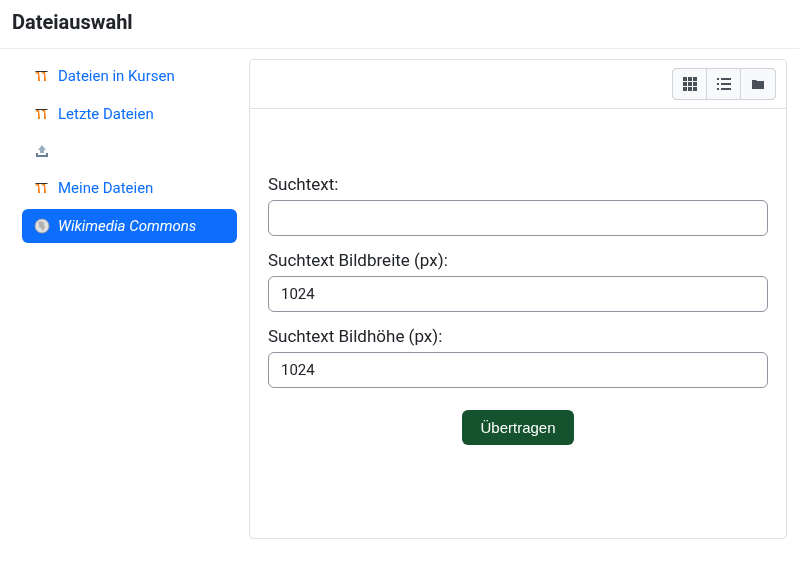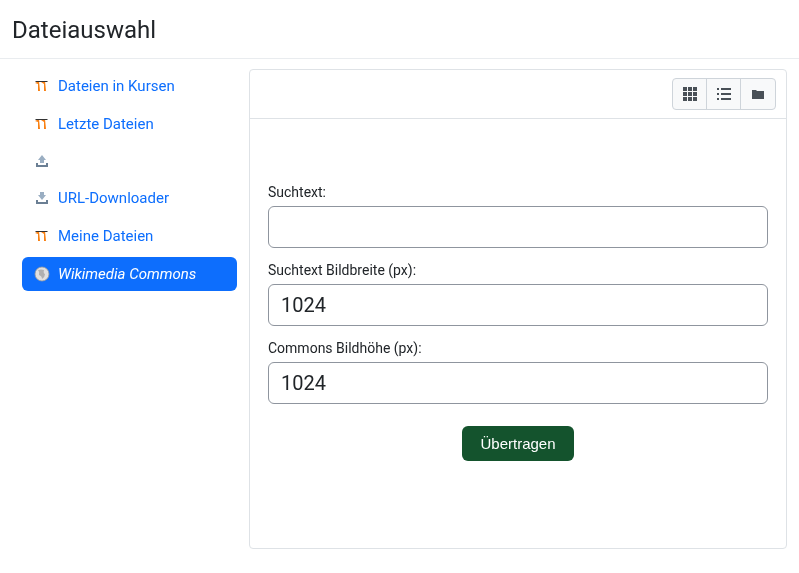--- a/index.html
+++ b/index.html
@@ -7,23 +7,23 @@
       margin: 0;
       padding: 0;
     }
     body {
       font-family: -apple-system, BlinkMacSystemFont, "Segoe UI", Roboto, "Helvetica Neue", Arial, sans-serif;
       font-size: 15px;
       color: #212529;
       background: #fff;
     }
     .page-title {
-      font-size: 24px;
-      font-weight: 400;
-      padding: 16px 12px 14px;
+      font-size: 20px;
+      font-weight: 700;
+      padding: 10px 12px 14px;
       border-bottom: 1px solid #e9ecef;
     }
     .container {
       display: flex;
       padding: 0 12px;
     }
     .sidebar {
       width: 225px;
       padding: 10px 0 10px 10px;
     }
@@ -87,29 +87,29 @@
     }
     .form-area {
       padding: 65px 18px 30px;
     }
     .form-group {
       margin-bottom: 14px;
     }
     .form-label {
       display: block;
       margin-bottom: 6px;
-      font-size: 14px;
+      font-size: 17px;
       color: #212529;
     }
     .form-input {
       width: 100%;
       padding: 8px 12px;
       border: 1px solid #8f959e;
       border-radius: 6px;
-      font-size: 20px;
+      font-size: 15px;
       font-family: inherit;
       color: #212529;
     }
     .submit-row {
       text-align: center;
       margin-top: 22px;
     }
     .btn-primary {
       background: #14532d;
       color: #fff;
@@ -146,29 +146,20 @@
       </span>
       <span>Letzte Dateien</span>
     </div>
     <div class="sidebar-item">
       <span class="icon">
         <svg width="16" height="16" viewBox="0 0 16 16">
             <path fill="#6b7f94" d="M2 10 L2 14 L14 14 L14 10 L12 10 L12 12 L4 12 L4 10 Z"></path>
             <path fill="#9aaec2" d="M8 2 L12 7 L10 7 L10 10 L6 10 L6 7 L4 7 Z"></path>
           </svg>
       </span>
-    </div>
-    <div class="sidebar-item">
-      <span class="icon">
-        <svg width="16" height="16" viewBox="0 0 16 16">
-            <path fill="#6b7f94" d="M2 10 L2 14 L14 14 L14 10 L12 10 L12 12 L4 12 L4 10 Z"></path>
-            <path fill="#9aaec2" d="M8 10 L12 5 L10 5 L10 2 L6 2 L6 5 L4 5 Z"></path>
-          </svg>
-      </span>
-      <span>URL-Downloader</span>
     </div>
     <div class="sidebar-item">
       <span class="icon">
         <svg width="16" height="16" viewBox="0 0 16 16">
             <path fill="#f98012" d="M1 5 L5 3 L6 13 L4 13 L4 6 L1 5 Z M7 4 L11 3 L12 13 L10 13 L10 6 L7 4 Z"></path>
             <path fill="#333" d="M1 3 L14 3 L13 4 L2 4 Z"></path>
           </svg>
       </span>
       <span>Meine Dateien</span>
     </div>
@@ -226,21 +217,21 @@
     <div class="form-area">
       <div class="form-group">
         <label class="form-label">Suchtext:</label>
         <input class="form-input" type="text" value="" style="">
       </div>
       <div class="form-group">
         <label class="form-label">Suchtext Bildbreite (px):</label>
         <input class="form-input" type="text" value="1024" style="">
       </div>
       <div class="form-group">
-        <label class="form-label">Commons Bildhöhe (px):</label>
+        <label class="form-label">Suchtext Bildhöhe (px):</label>
         <input class="form-input" type="text" value="1024" style="">
       </div>
       <div class="submit-row">
         <button class="btn-primary">Übertragen</button>
       </div>
     </div>
   </div>
 </div>
 
 </body></html>

